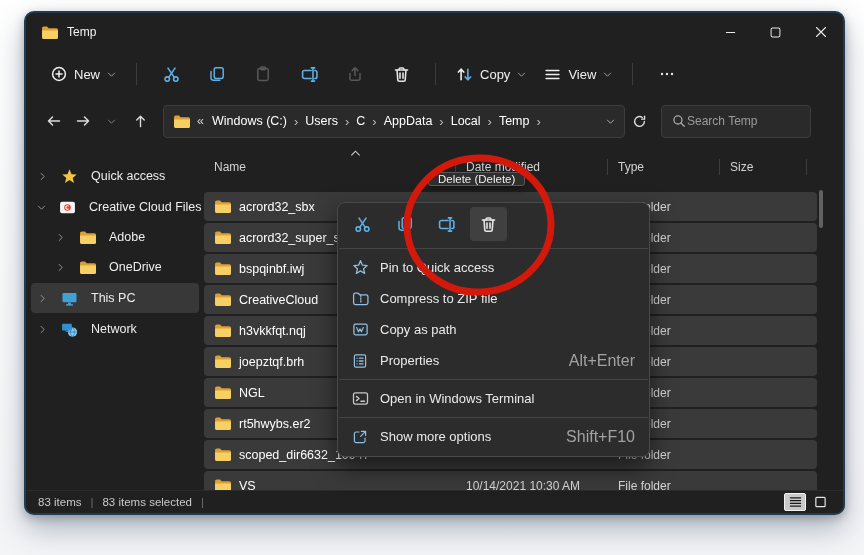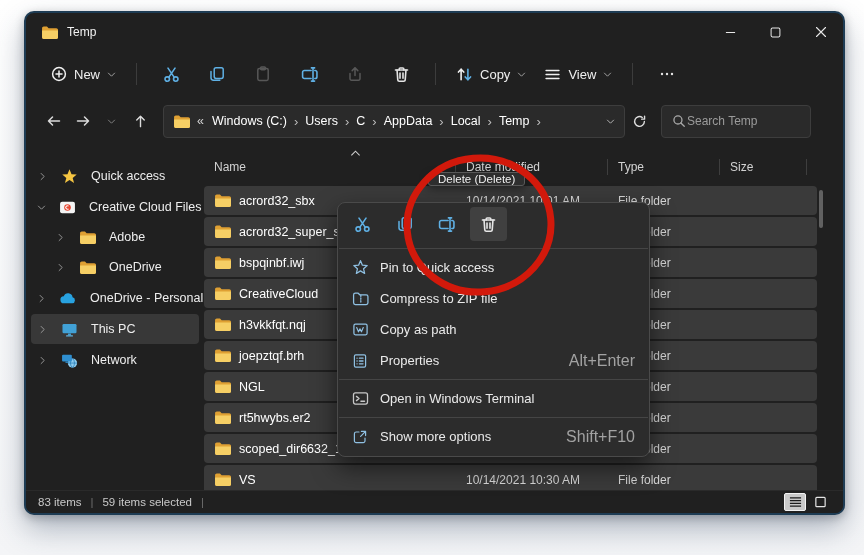--- a/index.html
+++ b/index.html
@@ -42,21 +42,21 @@
 .side-item{height:30px;margin:0 5px;display:flex;align-items:center;gap:13px;padding-left:6px;border-radius:4px;font-size:12.5px;color:#eee;white-space:nowrap}
 .side-item.gap{margin-top:1px}
 .side-item.indent{padding-left:24px}
 .side-item.selected{background:#383838}
 .side-chev{width:11px;color:#a8a8a8}
 .pane{flex:1;position:relative;padding-top:7px}
 .fhead{display:grid;grid-template-columns:252px 152px 112px 1fr;height:26px;align-items:center;padding-left:10px;margin-right:26px;color:#d2d2d2;font-size:12px;position:relative}
 .fcol{position:relative;height:100%;display:flex;align-items:center}
 .fcol::after{content:"";position:absolute;right:10px;top:5px;bottom:5px;width:1px;background:#3e3e3e}
 .sort-caret{position:absolute;left:146px;top:-5px;color:#cfcfcf}
-.rows{display:flex;flex-direction:column;gap:2px;margin-top:6px;margin-right:26px}
+.rows{display:flex;flex-direction:column;gap:2px;margin-top:12px;margin-right:26px}
 .frow{height:29px;background:#3a3a3a;border-radius:4px;display:grid;grid-template-columns:252px 152px 112px 1fr;align-items:center;padding-left:10px;flex:none}
 .fcell{color:#d6d6d6;font-size:12px;white-space:nowrap;overflow:hidden}
 .fcell.name{display:flex;align-items:center;gap:8px;color:#fff;font-size:12.5px}
 .vscroll{position:absolute;right:20px;top:43px;width:4px;height:38px;background:#616161;border-radius:2px}
 
 .statusbar{position:absolute;left:0;right:0;bottom:0;height:23px;display:flex;align-items:center;padding:0 12px;gap:9px;font-size:11.5px;color:#c9c9c9;border-top:1px solid #2a2a2a;background:#202020}
 .sb-sep{color:#6e6e6e}
 .view-toggles{margin-left:auto;display:flex;gap:3px;align-items:center}
 .vt{width:22px;height:18px;display:grid;place-items:center;background:none;border:1px solid transparent;color:#e4e4e4;border-radius:2px}
 .vt.active{background:#c9c9c9;border-color:#f2f2f2;color:#1b1b1b}
@@ -320,33 +320,20 @@
               </svg>
             </span>
             <span class="icn side-ic">
               <svg width="17" height="17" viewBox="0 0 16 16">
                 <path d="M1 4c0-1 .7-1.7 1.6-1.7h3l1.6 1.6h7.2c.9 0 1.6.7 1.6 1.6v7c0 .9-.7 1.6-1.6 1.6H2.6A1.6 1.6 0 0 1 1 12.5Z" fill="#dfa033"></path>
                 <path d="M1 6h15v6.5c0 .9-.7 1.6-1.6 1.6H2.6A1.6 1.6 0 0 1 1 12.5Z" fill="#f6cf65"></path>
               </svg>
             </span>
             <span class="side-label">OneDrive</span>
           </div>
-          <div class="side-item gap">
-            <span class="icn side-chev">
-              <svg width="9" height="9" viewBox="0 0 16 16">
-                <path d="M5.5 2.5 11 8l-5.5 5.5" stroke="currentColor" fill="none" stroke-width="1.5" stroke-linecap="round" stroke-linejoin="round"></path>
-              </svg>
-            </span>
-            <span class="icn side-ic">
-              <svg width="18" height="17" viewBox="0 0 16 16">
-                <path d="M4.3 12.5a3.3 3.3 0 0 1-.3-6.6 4.3 4.3 0 0 1 8.3.9 2.9 2.9 0 0 1-.3 5.7Z" fill="#28a2e0"></path>
-              </svg>
-            </span>
-            <span class="side-label">OneDrive - Personal</span>
-          </div>
           <div class="side-item selected gap">
             <span class="icn side-chev">
               <svg width="9" height="9" viewBox="0 0 16 16">
                 <path d="M5.5 2.5 11 8l-5.5 5.5" stroke="currentColor" fill="none" stroke-width="1.5" stroke-linecap="round" stroke-linejoin="round"></path>
               </svg>
             </span>
             <span class="icn side-ic">
               <svg width="17" height="17" viewBox="0 0 16 16">
                 <rect x="1.4" y="2.8" width="13.2" height="8.8" rx="1.2" fill="#41a1d6"></rect>
                 <rect x="6.6" y="11.8" width="2.8" height="1.7" fill="#41a1d6"></rect>
@@ -534,21 +521,21 @@
               <div class="fcell"></div>
             </div>
           </div>
         <div class="vscroll"></div>
       </div>
     </div>
 
     <div class="statusbar">
       <span>83 items</span>
       <span class="sb-sep">|</span>
-      <span>59 items selected</span>
+      <span>83 items selected</span>
       <span class="sb-sep">|</span>
       <div class="view-toggles">
         <button class="vt active">
             <svg width="13" height="12" viewBox="0 0 14 12">
               <path d="M1 1.5h12M1 4.5h12M1 7.5h12M1 10.5h12" stroke="currentColor" stroke-width="1.3"></path>
             </svg>
           </button>
         <button class="vt">
             <svg width="13" height="12" viewBox="0 0 14 12">
               <rect x="2" y="1" width="10" height="10" rx="1" fill="none" stroke="currentColor" stroke-width="1.3"></rect>

